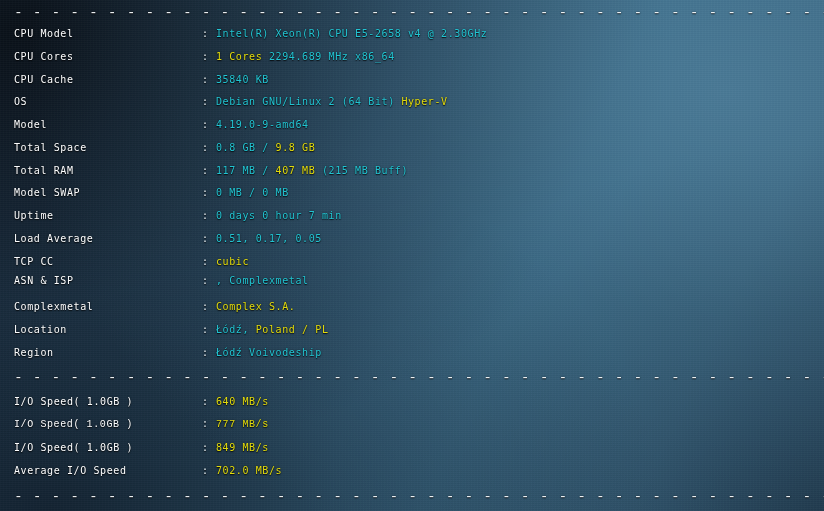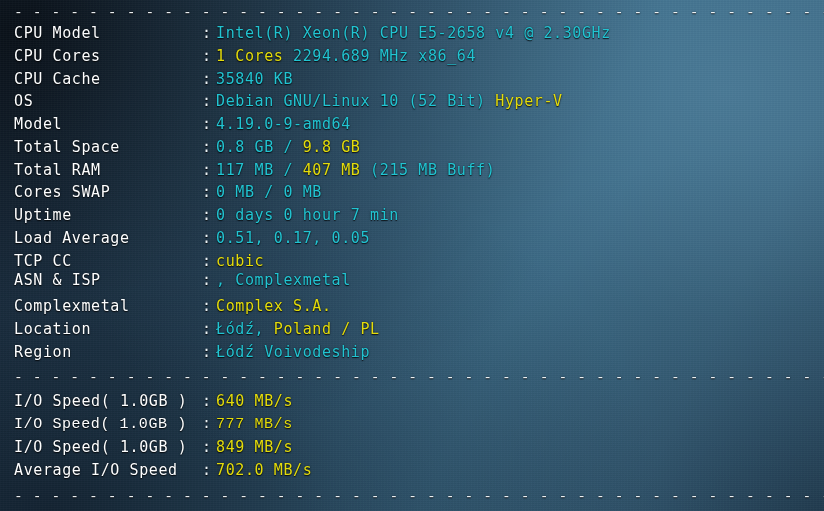--- a/index.html
+++ b/index.html
@@ -32,21 +32,21 @@
   }
   .term {
     position: relative;
     z-index: 2;
     padding: 0;
   }
   .row {
     position: absolute;
     left: 14px;
     white-space: pre;
-    font-size: 15px;
+    font-size: 10px;
     line-height: 17px;
     letter-spacing: 0.6px;
     text-shadow: 0 1px 1px rgba(0,0,0,0.72), 0 0 2px rgba(0,0,0,0.5);
   }
   .sep {
     color: #f2f6f8;
     font-size: 14.6px;
     letter-spacing: 0.6px;
     opacity: 0.97;
   }
@@ -67,25 +67,25 @@
 <body>
 
 <div id="screen">
   <div id="noise"></div>
   <div class="term">
     <div class="row sep" style="top: 3px;">- - - - - - - - - - - - - - - - - - - - - - - - - - - - - - - - - - - - - - - - - - - - - - - - - -</div>
     <div>
         <div class="row" style="top: 25px;"><span class="label">CPU Model</span><span class="colon">:</span><span><span class="v-cyan">Intel(R) Xeon(R) CPU E5-2658 v4 @ 2.30GHz</span></span></div>
         <div class="row" style="top: 47.75px;"><span class="label">CPU Cores</span><span class="colon">:</span><span><span class="v-yellow">1 Cores</span><span class="v-cyan"> 2294.689 MHz x86_64</span></span></div>
         <div class="row" style="top: 70.5px;"><span class="label">CPU Cache</span><span class="colon">:</span><span><span class="v-cyan">35840 KB</span></span></div>
-        <div class="row" style="top: 93.25px;"><span class="label">OS</span><span class="colon">:</span><span><span class="v-cyan">Debian GNU/Linux 10 (52 Bit) </span><span class="v-yellow">Hyper-V</span></span></div>
+        <div class="row" style="top: 93.25px;"><span class="label">OS</span><span class="colon">:</span><span><span class="v-cyan">Debian GNU/Linux 2 (64 Bit) </span><span class="v-yellow">Hyper-V</span></span></div>
         <div class="row" style="top: 116px;"><span class="label">Model</span><span class="colon">:</span><span><span class="v-cyan">4.19.0-9-amd64</span></span></div>
         <div class="row" style="top: 138.75px;"><span class="label">Total Space</span><span class="colon">:</span><span><span class="v-cyan">0.8 GB / </span><span class="v-yellow">9.8 GB</span></span></div>
         <div class="row" style="top: 161.5px;"><span class="label">Total RAM</span><span class="colon">:</span><span><span class="v-cyan">117 MB / </span><span class="v-yellow">407 MB</span><span class="v-cyan"> (215 MB Buff)</span></span></div>
-        <div class="row" style="top: 184.25px;"><span class="label">Cores SWAP</span><span class="colon">:</span><span><span class="v-cyan">0 MB / 0 MB</span></span></div>
+        <div class="row" style="top: 184.25px;"><span class="label">Model SWAP</span><span class="colon">:</span><span><span class="v-cyan">0 MB / 0 MB</span></span></div>
         <div class="row" style="top: 207px;"><span class="label">Uptime</span><span class="colon">:</span><span><span class="v-cyan">0 days 0 hour 7 min</span></span></div>
         <div class="row" style="top: 229.75px;"><span class="label">Load Average</span><span class="colon">:</span><span><span class="v-cyan">0.51, 0.17, 0.05</span></span></div>
         <div class="row" style="top: 252.5px;"><span class="label">TCP CC</span><span class="colon">:</span><span><span class="v-yellow">cubic</span></span></div>
         <div class="row" style="top: 272px;"><span class="label">ASN &amp; ISP</span><span class="colon">:</span><span><span class="v-cyan">, Complexmetal</span></span></div>
         <div class="row" style="top: 298px;"><span class="label">Complexmetal</span><span class="colon">:</span><span><span class="v-yellow">Complex S.A.</span></span></div>
         <div class="row" style="top: 320.75px;"><span class="label">Location</span><span class="colon">:</span><span><span class="v-cyan">Łódź, </span><span class="v-yellow">Poland / PL</span></span></div>
         <div class="row" style="top: 343.5px;"><span class="label">Region</span><span class="colon">:</span><span><span class="v-cyan">Łódź Voivodeship</span></span></div>
       </div>
     <div class="row sep" style="top: 368.25px;">- - - - - - - - - - - - - - - - - - - - - - - - - - - - - - - - - - - - - - - - - - - - - - - - - -</div>
     <div>

